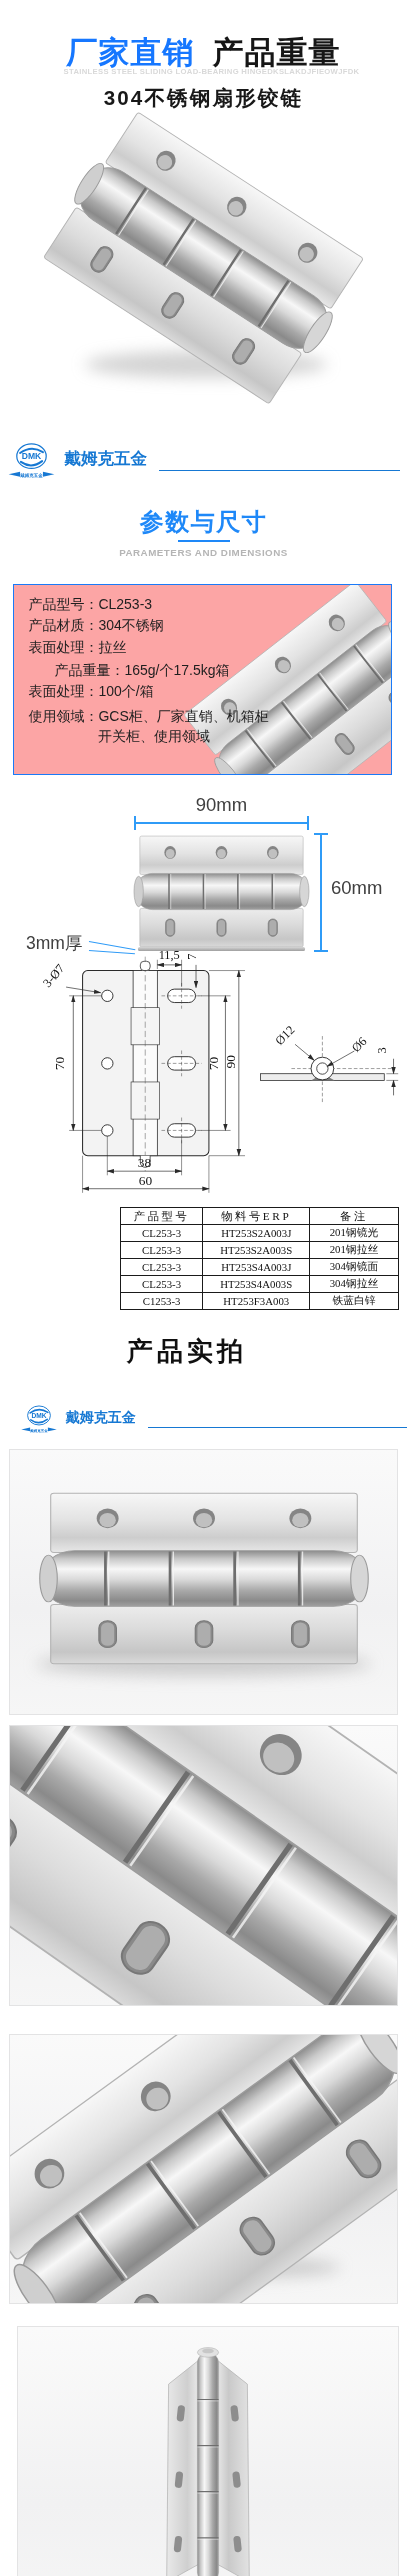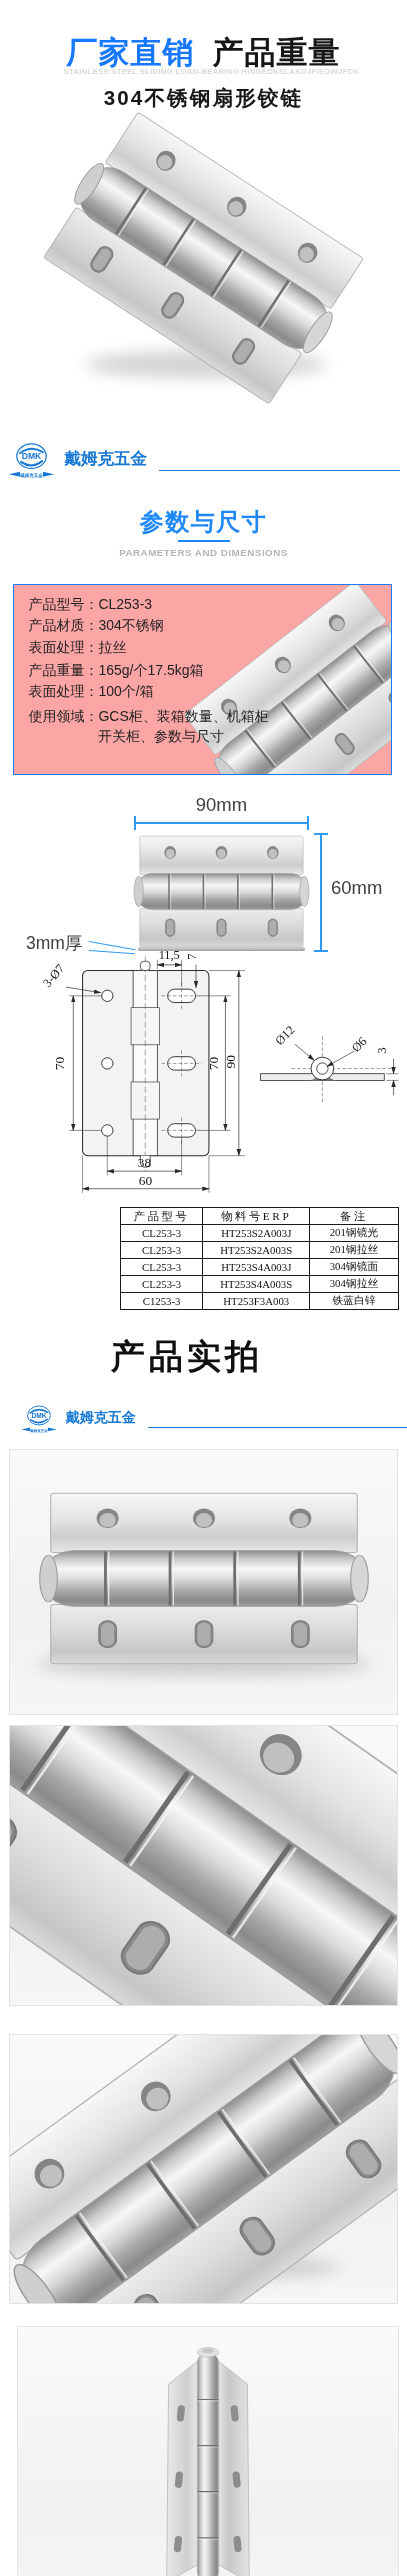--- a/index.html
+++ b/index.html
@@ -41,21 +41,21 @@
   .sec-heading{position:absolute;top:506px;left:0;width:407px;text-align:center;
     font-size:24px;font-weight:700;color:#1e88f8;letter-spacing:1.5px;}
   .sec-bar{position:absolute;top:540px;left:178px;width:52px;height:2.1px;background:#1e88f8;}
   .sec-en{position:absolute;top:547px;left:0;width:407px;text-align:center;
     font-size:9.8px;font-weight:600;color:#b5b5b5;letter-spacing:0.5px;}
 
   
   .param-box{position:absolute;left:13px;top:584px;width:377px;height:189px;
     border:1.5px solid #1a7af8;overflow:hidden;background:#fca5a5;}
   .p-row{position:absolute;left:14.4px;font-size:14px;color:#1f1f1f;white-space:nowrap;}
-  #pr0{top:11.3px;}#pr1{top:32px;}#pr2{top:54px;}#pr3{top:77px;}
+  #pr0{top:11.3px;}#pr1{top:32px;}#pr2{top:54px;}#pr3{top:77px;margin-left:26px;}
   #pr4{top:98px;}#pr5{top:123px;}#pr6{top:143px;left:84px;}
   .pb-hinge{position:absolute;left:190px;top:47px;width:222px;height:148px;
     transform:rotate(-38deg) scale(1.05);}
 
   
   .dim-label{position:absolute;color:#404040;white-space:nowrap;}
   .dim90{left:134px;top:794px;width:175px;text-align:center;font-size:18.5px;}
   .dim60{left:331px;top:877px;font-size:18.5px;}
   .dim3{left:26px;top:931px;font-size:17.5px;}
   .dimline{position:absolute;background:#2f9bf7;}
@@ -80,21 +80,21 @@
   .models{position:absolute;left:120px;top:1207px;border-collapse:collapse;
     font-family:"Liberation Serif",serif;border:1px solid #1a1a1a;}
   .models th,.models td{border:0.8px solid #1a1a1a;text-align:center;vertical-align:middle;
     font-weight:400;color:#111;height:16px;padding:0 2.1px;}
   .models th{font-size:11.3px;letter-spacing:2.6px;margin-left:37px;}
   .models td{font-size:10.8px;}
   .models .c1{width:77px;}.models .c2{width:102px;}.models .c3{width:83px;}
 
   
   .photos-heading{position:absolute;top:1334px;left:0;width:374px;text-align:center;
-    font-size:34px;font-weight:700;color:#101010;letter-spacing:4.1px;}
+    font-size:26px;font-weight:700;color:#101010;letter-spacing:4.1px;}
   .panel{position:absolute;background:linear-gradient(180deg,#fafafa,#f1f1f2 60%,#f6f6f6);
     border:0.5px solid #e3e3e4;overflow:hidden;}
   #p1{left:9.3px;top:1449px;width:387px;height:264px;}
   #p2{left:9.3px;top:1725px;width:387px;height:279px;}
   #p3{left:9.3px;top:2034px;width:387px;height:268px;}
   #p4{left:17px;top:2326px;width:380px;height:294px;}
   .panel svg{position:absolute;}
   #p1 .hinge-img{left:29px;top:19px;width:330px;height:219px;transform:scaleY(.82);}
   #p1 .shadow{left:26px;top:202px;width:335px;height:24px;}
   #p2 .hinge-img{left:23px;top:10.8px;width:355px;height:236px;transform:rotate(35deg) scale(1.8,1.55);}
@@ -227,22 +227,22 @@
 
   <div class="param-box">
     <svg class="pb-hinge" viewBox="0 0 300 200">
       <use href="#hingeFlat"></use>
     </svg>
     <div class="p-row" id="pr0">产品型号：CL253-3</div>
     <div class="p-row" id="pr1">产品材质：304不锈钢</div>
     <div class="p-row" id="pr2">表面处理：拉丝</div>
     <div class="p-row" id="pr3">产品重量：165g/个17.5kg箱</div>
     <div class="p-row" id="pr4">表面处理：100个/箱</div>
-    <div class="p-row" id="pr5">使用领域：GCS柜、装箱数量、机箱柜</div>
-    <div class="p-row" id="pr6">开关柜、参数与尺寸</div>
+    <div class="p-row" id="pr5">使用领域：GCS柜、厂家直销、机箱柜</div>
+    <div class="p-row" id="pr6">开关柜、使用领域</div>
   </div>
 
   <div class="dim-label dim90">90mm</div>
   <div class="dimline" id="dl-h"></div>
   <div class="dimline" id="tick-l"></div>
   <div class="dimline" id="tick-r"></div>
   <svg class="front-hinge" viewBox="0 0 300 200">
     <use href="#hingeFlat"></use>
   </svg>
   <div class="edge-strip"></div>

